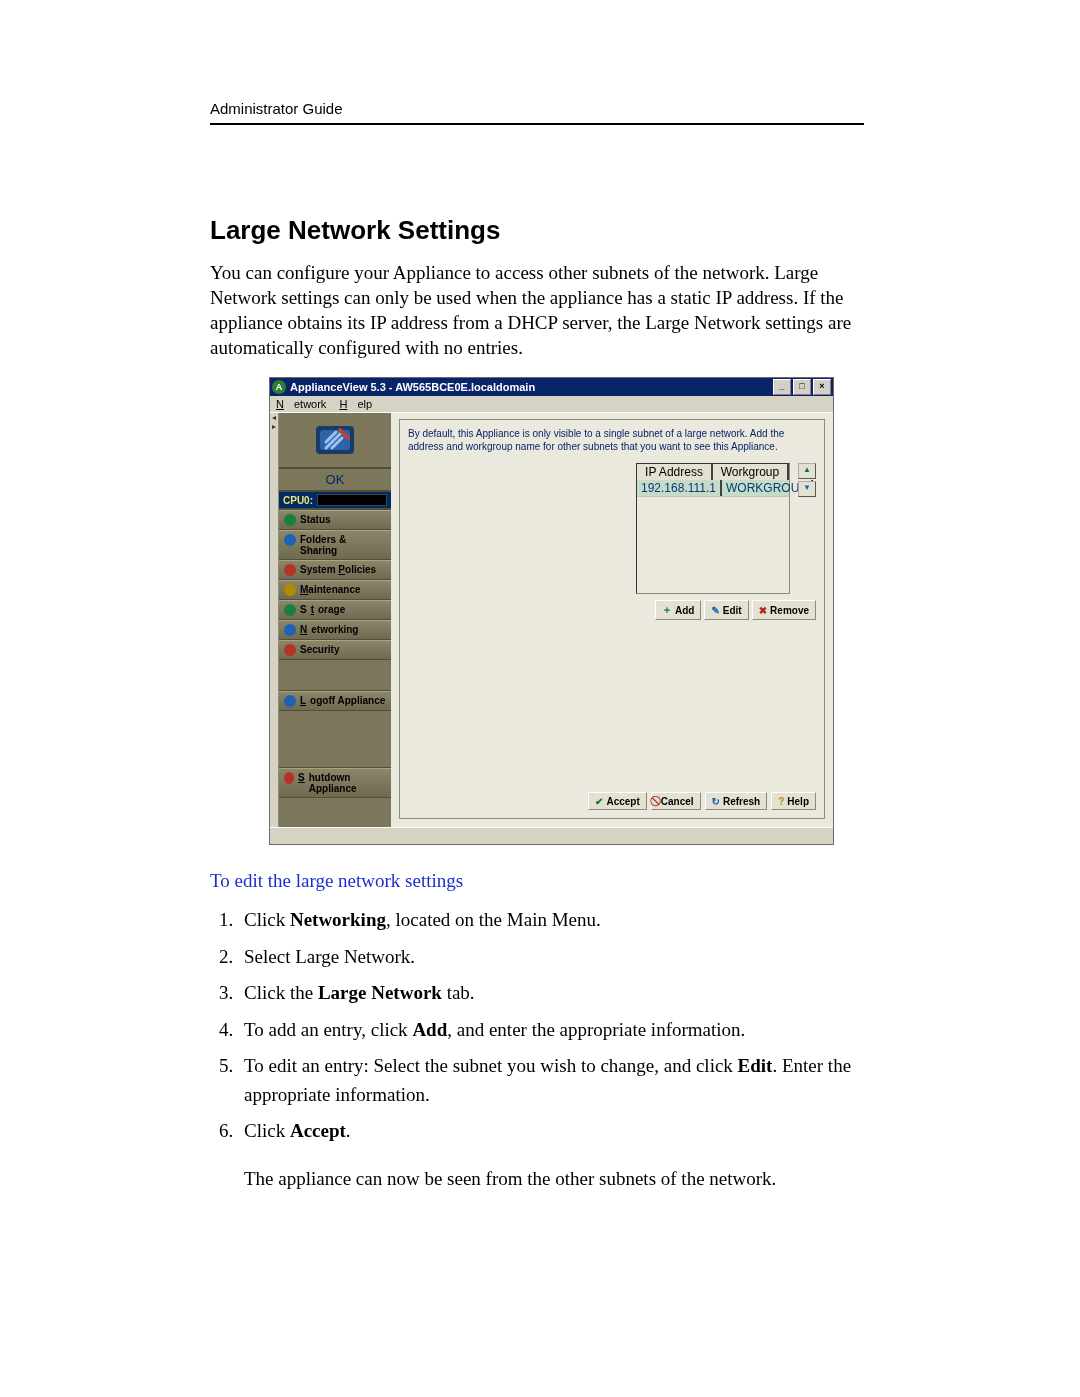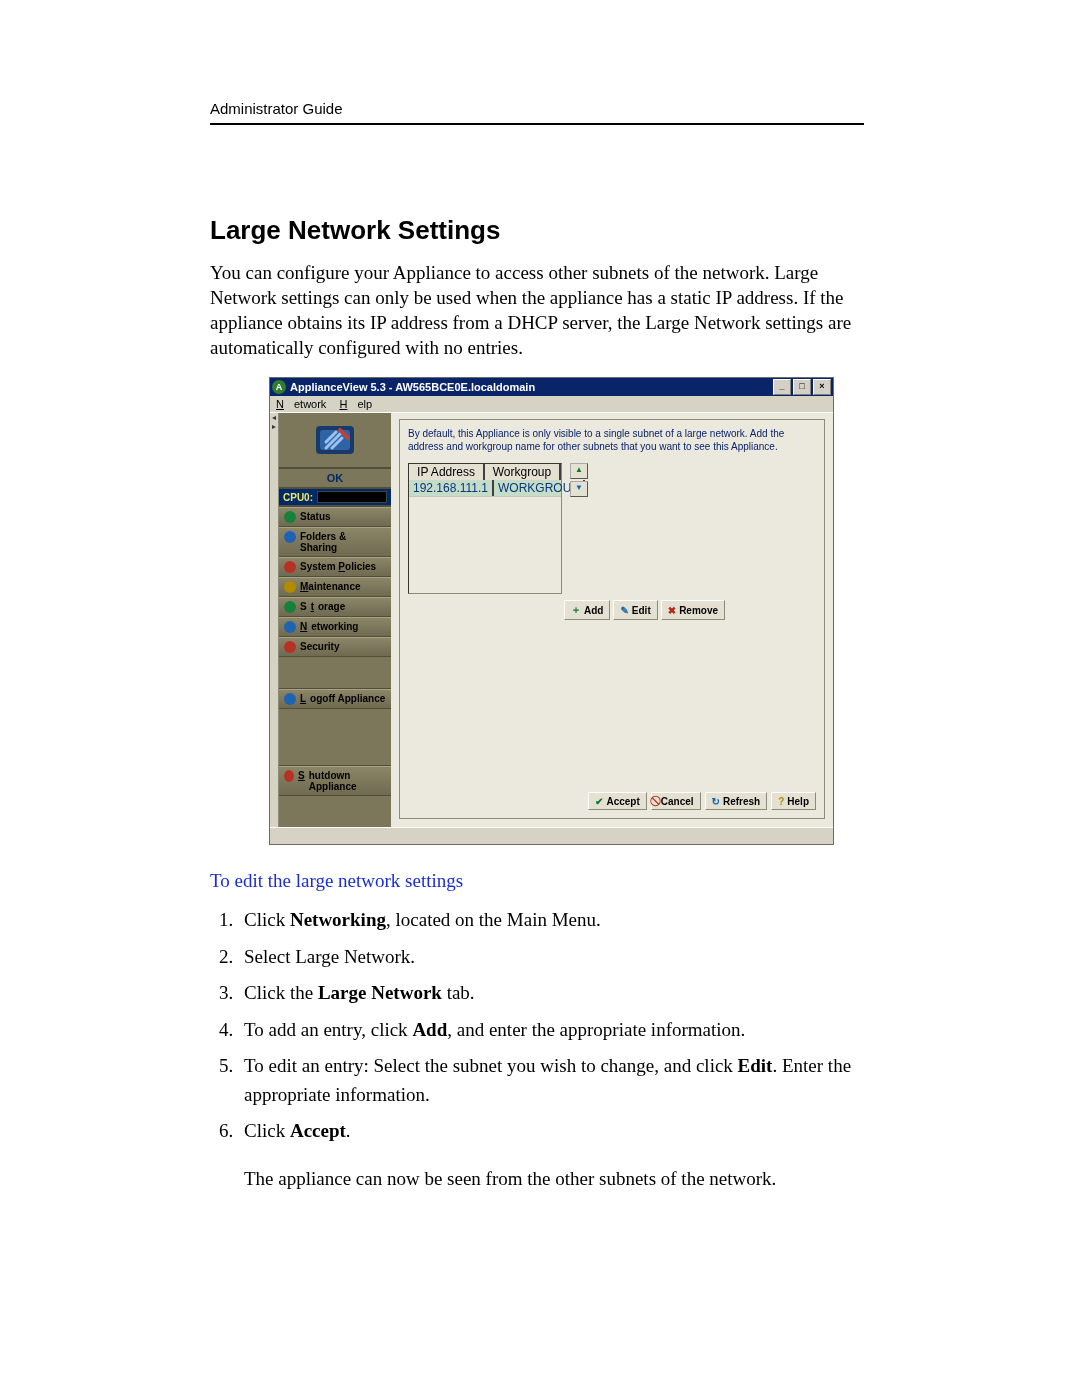--- a/index.html
+++ b/index.html
@@ -127,23 +127,23 @@
   .logo-box {
     height: 54px;
     background: #7c775b;
     display:flex; align-items:center; justify-content:center;
     border-bottom: 2px solid #514e3b;
   }
   .logo-box svg { display:block; }
   .ok-row {
     background: #7c775b;
     color: #002a66;
-    font-weight: bold;
+    font-weight: normal;
     text-align: center;
-    font-size: 11px;
+    font-size: 13px;
     padding: 3px 12px;
     border-bottom: 2px solid #514e3b;
   }
   .cpu-row {
     background: #002a66;
     color: #efe36a;
     font-size: 10px;
     font-weight: bold;
     padding: 2px 4px;
     display:flex; align-items:center; gap:4px;
@@ -193,21 +193,21 @@
     top: 1px;
     color:#000;
   }
   .tab.inactive { background:#dedbca; color:#000; top:2px; }
   .tabpanel {
     border: 1px solid #8b8b7a;
     border-top: 1px solid #8b8b7a;
     background: #ebe9dd;
     padding: 8px;
     flex:1;
-    display:flex; flex-direction:column;
+    display:flex; flex-direction:column;align-items:flex-end;
   }
   .desc {
     color: #0a246a;
     font-size: 10px;
     line-height: 1.25;
     margin-bottom: 10px;
   }
   .grid-area {
     display:flex; gap:6px; margin-bottom:6px;
   }

